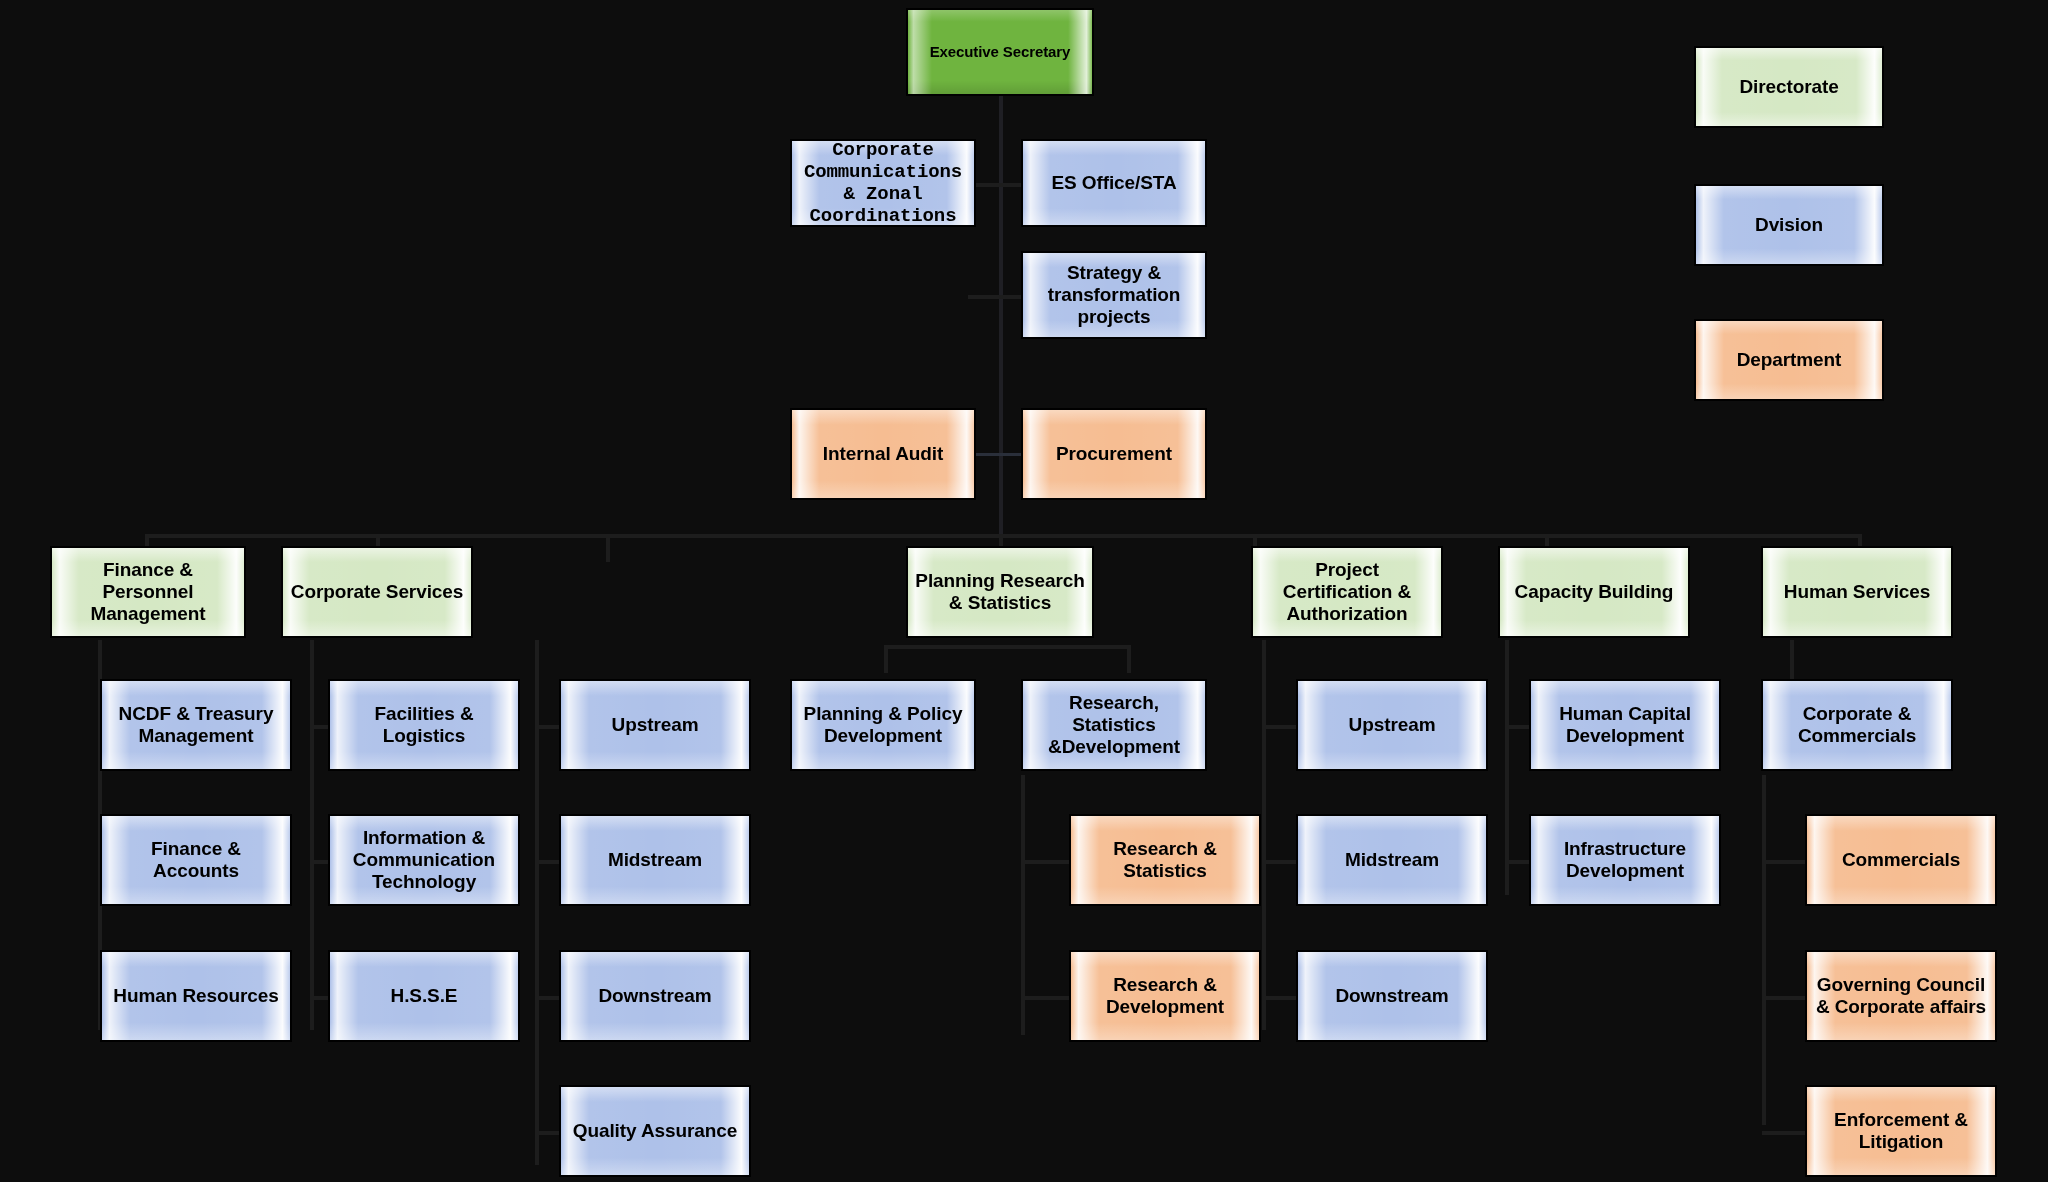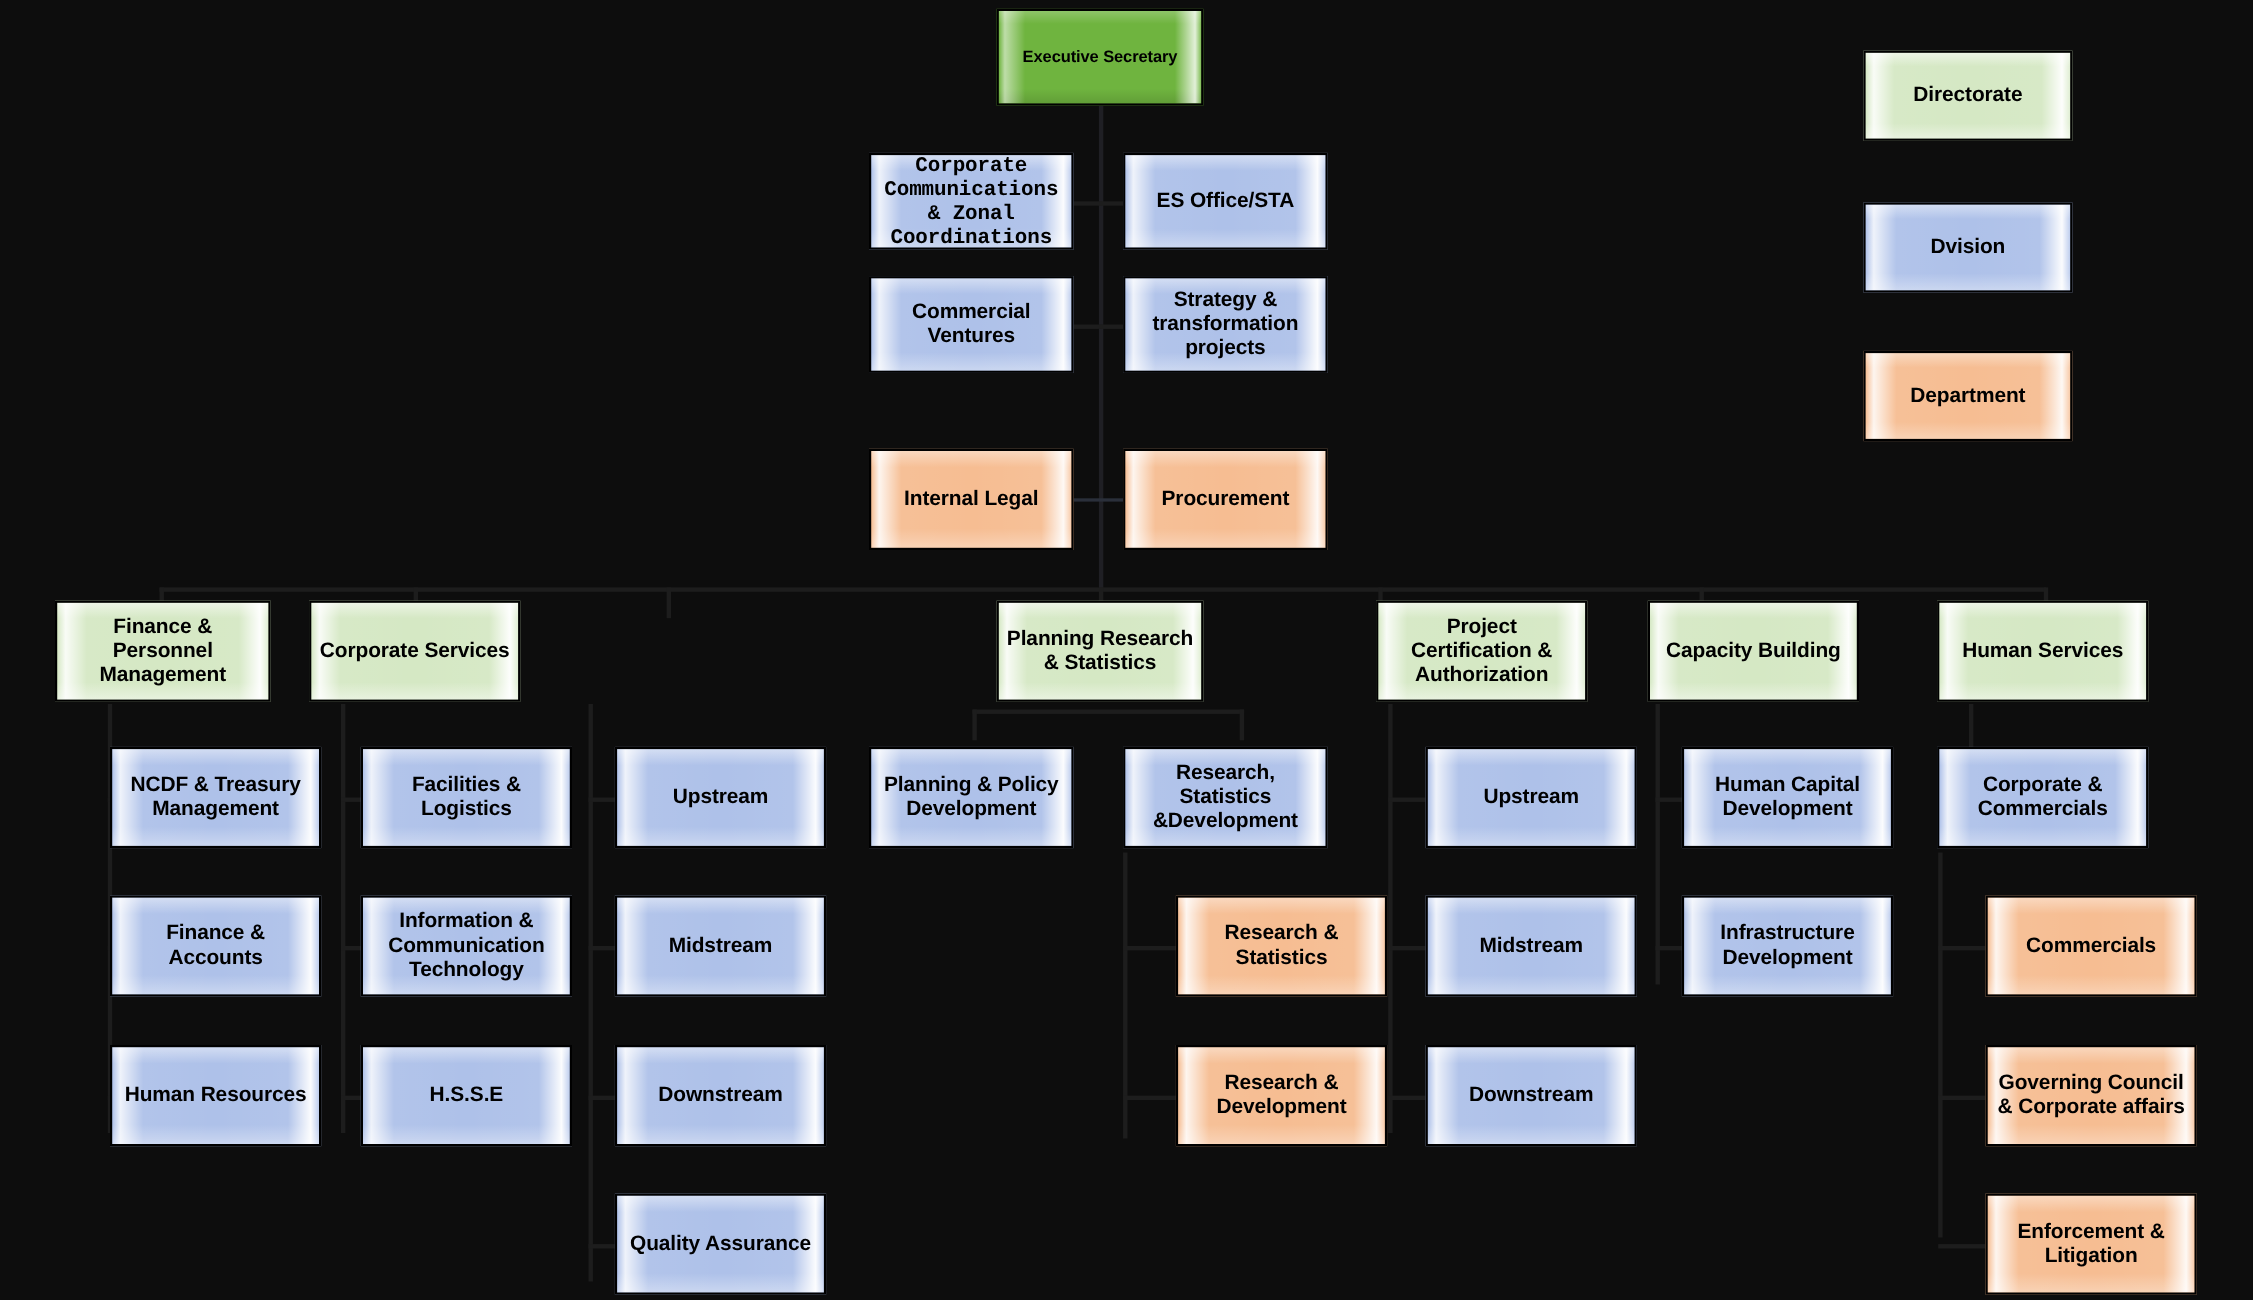--- a/index.html
+++ b/index.html
@@ -201,33 +201,30 @@
   <div class="line h" style="left:1762px; top:996px; width:43px;"></div>
   <div class="line h" style="left:1762px; top:1131px; width:43px;"></div>
 
   <div class="node n-exec" style="left:906px; top:8px; width:188px; height:88px;">
     <span class="lbl">Executive Secretary</span>
   </div>
 
   <div class="node n-div" style="left:790px; top:139px; width:186px; height:88px;font-family:Liberation Mono, monospace;">
     <span class="lbl">Corporate Communications &amp; Zonal Coordinations</span>
   </div>
-  <div class="node n-div" style="left:790px; top:251px; width:186px; height:88px;">
-    <span class="lbl">Commercial Ventures</span>
-  </div>
 
   <div class="node n-div" style="left:1021px; top:139px; width:186px; height:88px;">
     <span class="lbl">ES Office/STA</span>
   </div>
   <div class="node n-div" style="left:1021px; top:251px; width:186px; height:88px;">
     <span class="lbl">Strategy &amp; transformation projects</span>
   </div>
 
   <div class="node n-dept" style="left:790px; top:408px; width:186px; height:92px;">
-    <span class="lbl">Internal Legal</span>
+    <span class="lbl">Internal Audit</span>
   </div>
   <div class="node n-dept" style="left:1021px; top:408px; width:186px; height:92px;">
     <span class="lbl">Procurement</span>
   </div>
 
   <div class="node n-dir" style="left:50px; top:546px; width:196px; height:92px;">
     <span class="lbl">Finance &amp; Personnel Management</span>
   </div>
   <div class="node n-dir" style="left:281px; top:546px; width:192px; height:92px;">
     <span class="lbl">Corporate Services</span>

